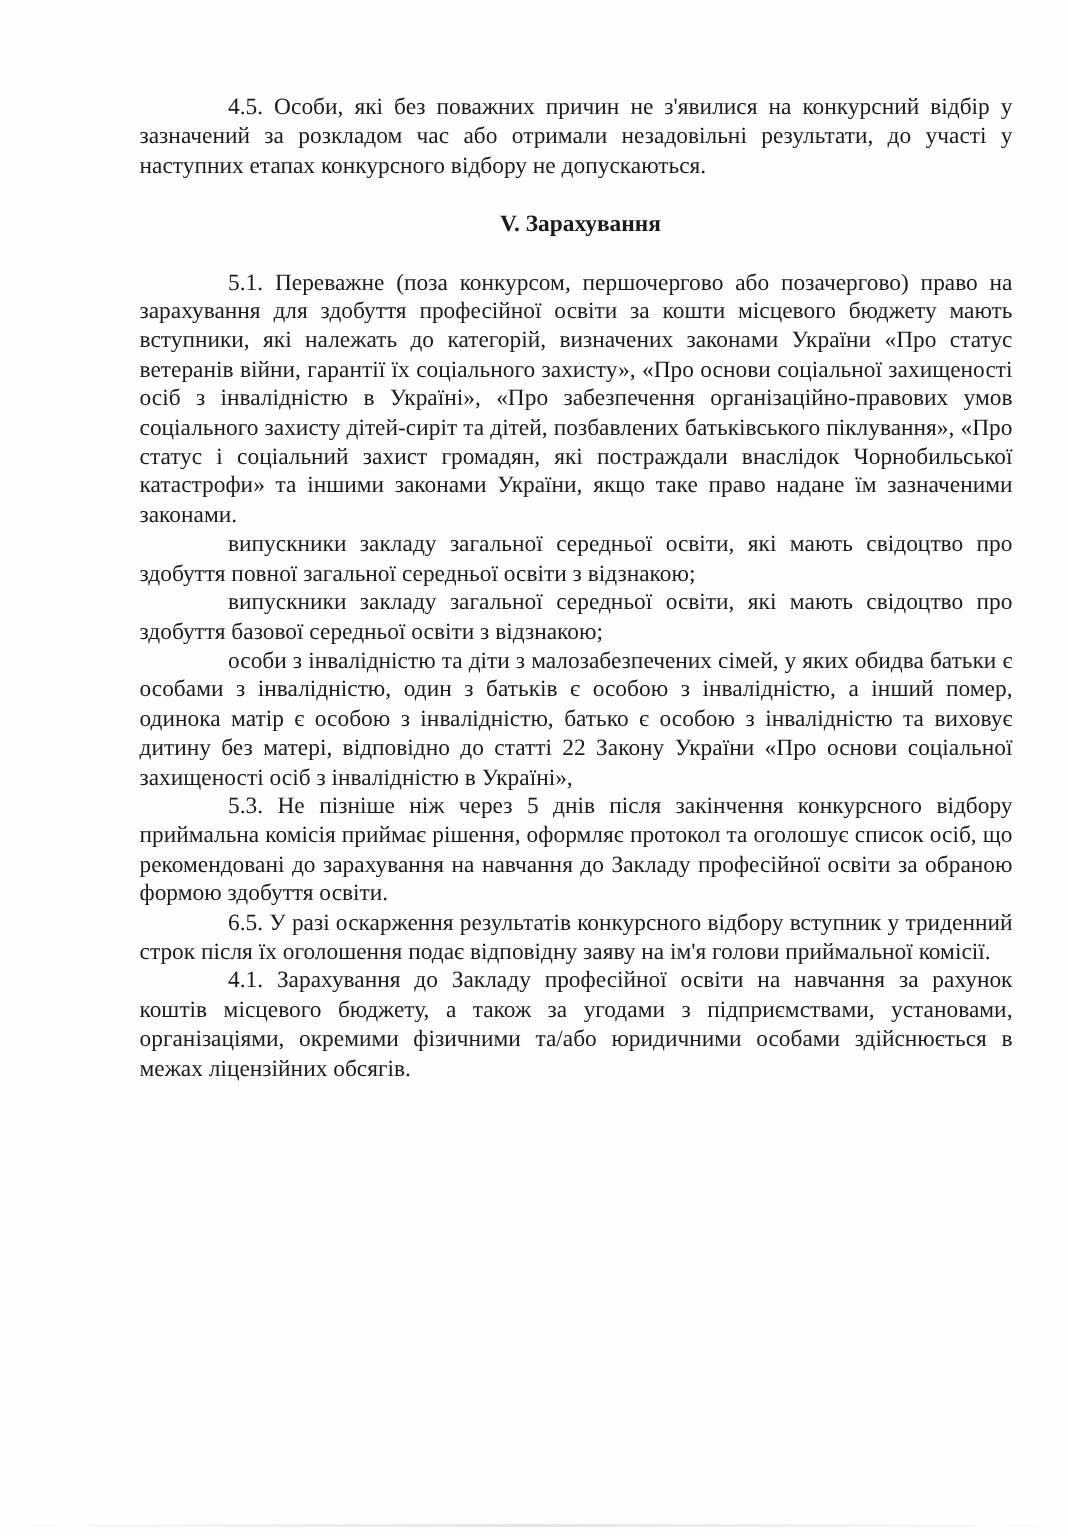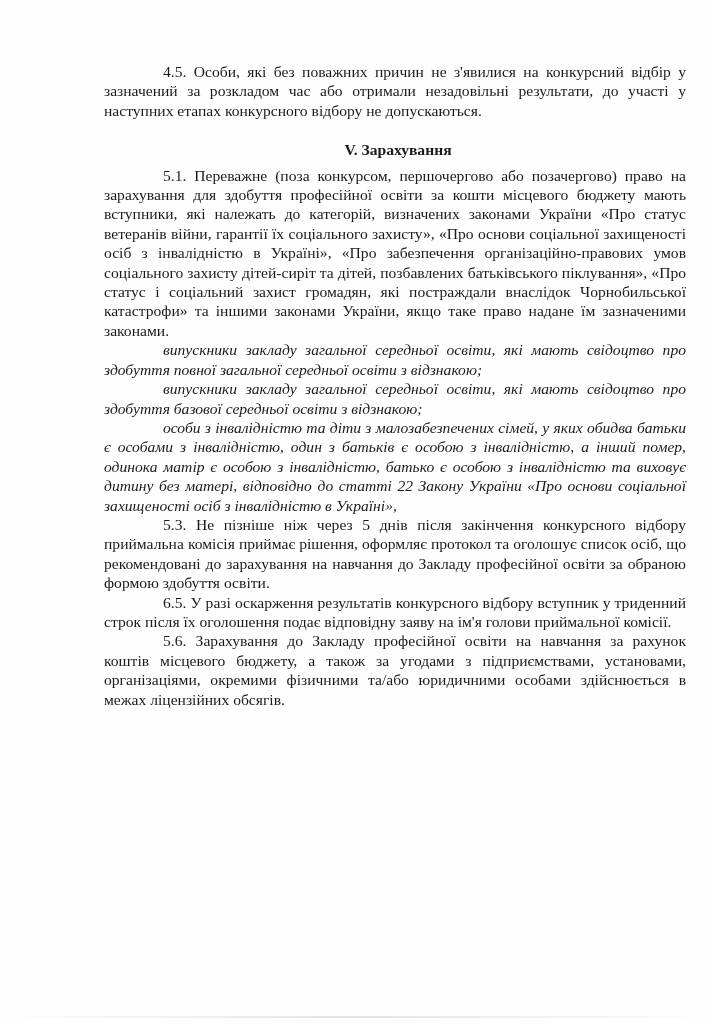--- a/index.html
+++ b/index.html
@@ -9,34 +9,34 @@
     font-family: "Liberation Serif", serif;
     color: #1a1a1a;
   }
   .page {
     position: relative;
     width: 712px; height: 1024px;
     background: #fefefe;
   }
   .content {
     position: absolute;
-    left: 104px;
+    left: 93px;
     width: 582px;
     top: 62px;
     font-size: 15.6px;
     line-height: 19.4px;
   }
   p {
     margin: 0;
     text-align: justify;
     text-indent: 59px;
   }
-  p.list-item { text-indent: 59px; font-style: italic; }
+  p.list-item { text-indent: 59px; }
   h2 {
-    margin: 19px 0 6px 0;
+    margin: 19px 0 19px 0;
     text-align: center;
     font-size: 15.6px;
     font-weight: bold;
     line-height: 19.4px;
     padding-left: 6px;
   }
   .gap-top { margin-top: 20px; }
   .scan-edge {
     position: absolute; left: 0; right: 0; bottom: 6px; height: 2px;
     background: linear-gradient(to right, rgba(200,200,200,0), rgba(210,210,210,0.6), rgba(200,200,200,0));
@@ -48,16 +48,16 @@
 <div class="page">
   <div class="content">
     <p>4.5. Особи, які без поважних причин не з'явилися на конкурсний відбір у зазначений за розкладом час або отримали незадовільні результати, до участі у наступних етапах конкурсного відбору не допускаються.</p>
     <h2 class="gap-top">V. Зарахування</h2>
     <p>5.1. Переважне (поза конкурсом, першочергово або позачергово) право на зарахування для здобуття професійної освіти за кошти місцевого бюджету мають вступники, які належать до категорій, визначених законами України «Про статус ветеранів війни, гарантії їх соціального захисту», «Про основи соціальної захищеності осіб з інвалідністю в Україні», «Про забезпечення організаційно-правових умов соціального захисту дітей-сиріт та дітей, позбавлених батьківського піклування», «Про статус і соціальний захист громадян, які постраждали внаслідок Чорнобильської катастрофи» та іншими законами України, якщо таке право надане їм зазначеними законами.</p>
     <p class="list-item">випускники закладу загальної середньої освіти, які мають свідоцтво про здобуття повної загальної середньої освіти з відзнакою;</p>
     <p class="list-item">випускники закладу загальної середньої освіти, які мають свідоцтво про здобуття базової середньої освіти з відзнакою;</p>
     <p class="list-item">особи з інвалідністю та діти з малозабезпечених сімей, у яких обидва батьки є особами з інвалідністю, один з батьків є особою з інвалідністю, а інший помер, одинока матір є особою з інвалідністю, батько є особою з інвалідністю та виховує дитину без матері, відповідно до статті 22 Закону України «Про основи соціальної захищеності осіб з інвалідністю в Україні»,</p>
     <p>5.3.  Не пізніше ніж через 5 днів після закінчення конкурсного відбору приймальна комісія приймає рішення, оформляє протокол та оголошує список осіб, що рекомендовані до зарахування на навчання до Закладу професійної освіти за обраною формою здобуття освіти.</p>
     <p>6.5. У разі оскарження результатів конкурсного відбору вступник у триденний строк після їх оголошення подає відповідну заяву на ім'я голови приймальної комісії.</p>
-    <p>5.6. Зарахування до Закладу професійної освіти на навчання за рахунок коштів місцевого бюджету, а також за угодами з підприємствами, установами, організаціями, окремими фізичними та/або юридичними особами здійснюється в межах ліцензійних обсягів.</p>
+    <p>4.1. Зарахування до Закладу професійної освіти на навчання за рахунок коштів місцевого бюджету, а також за угодами з підприємствами, установами, організаціями, окремими фізичними та/або юридичними особами здійснюється в межах ліцензійних обсягів.</p>
   </div>
   <div class="scan-edge"></div>
 </div>
 
 </body></html>

